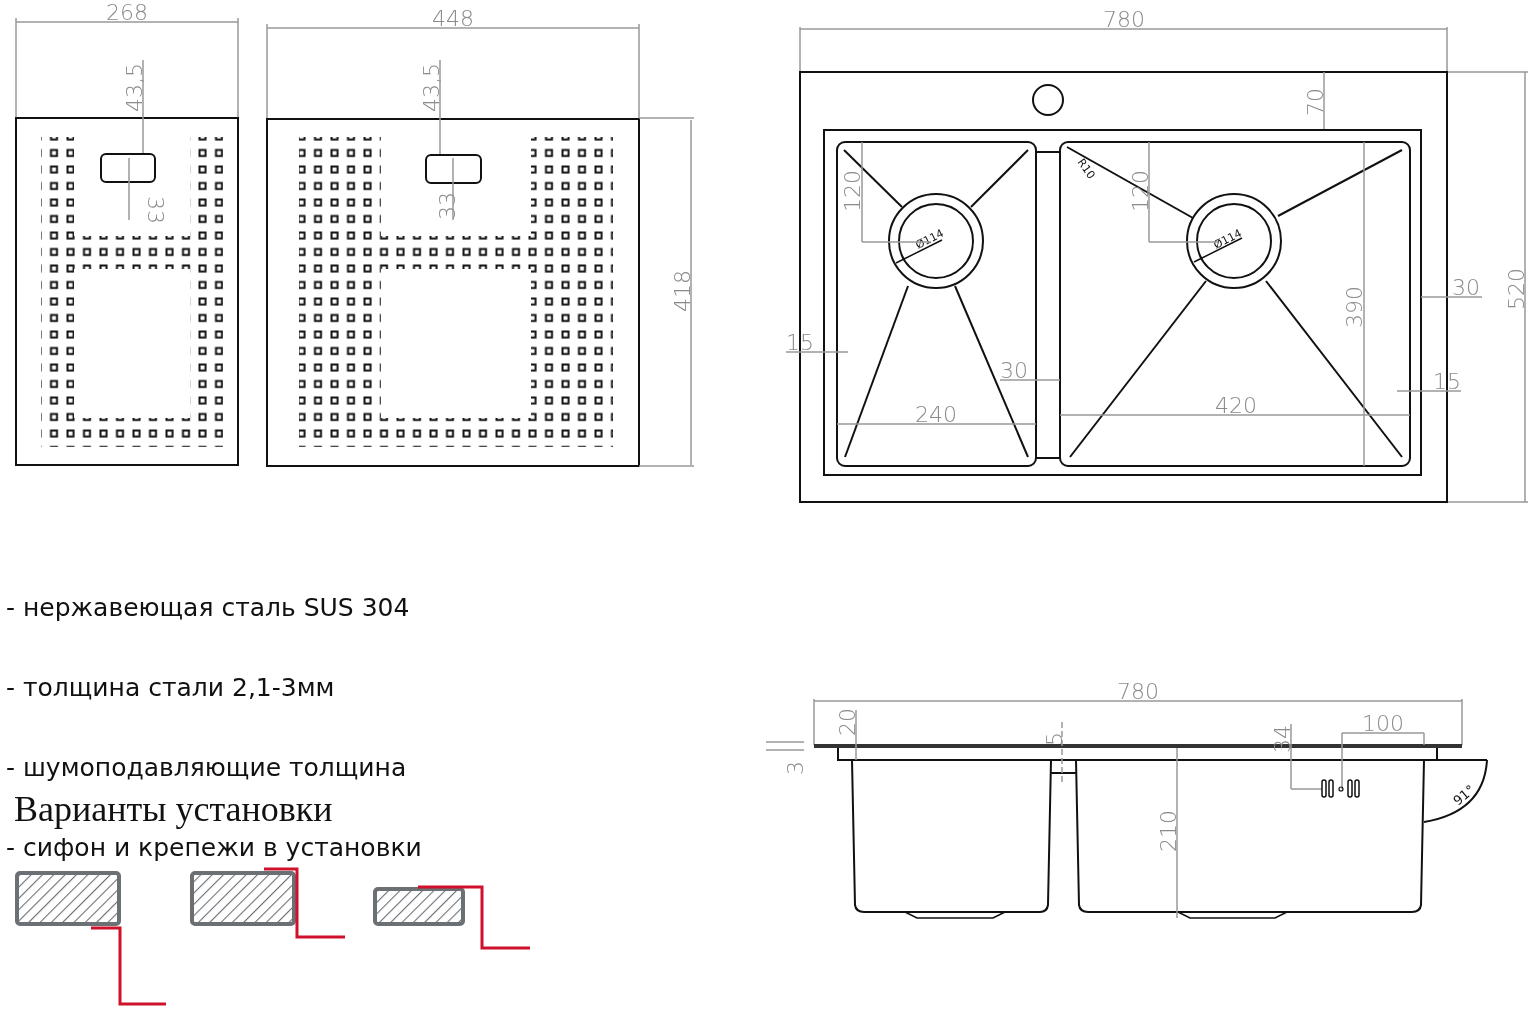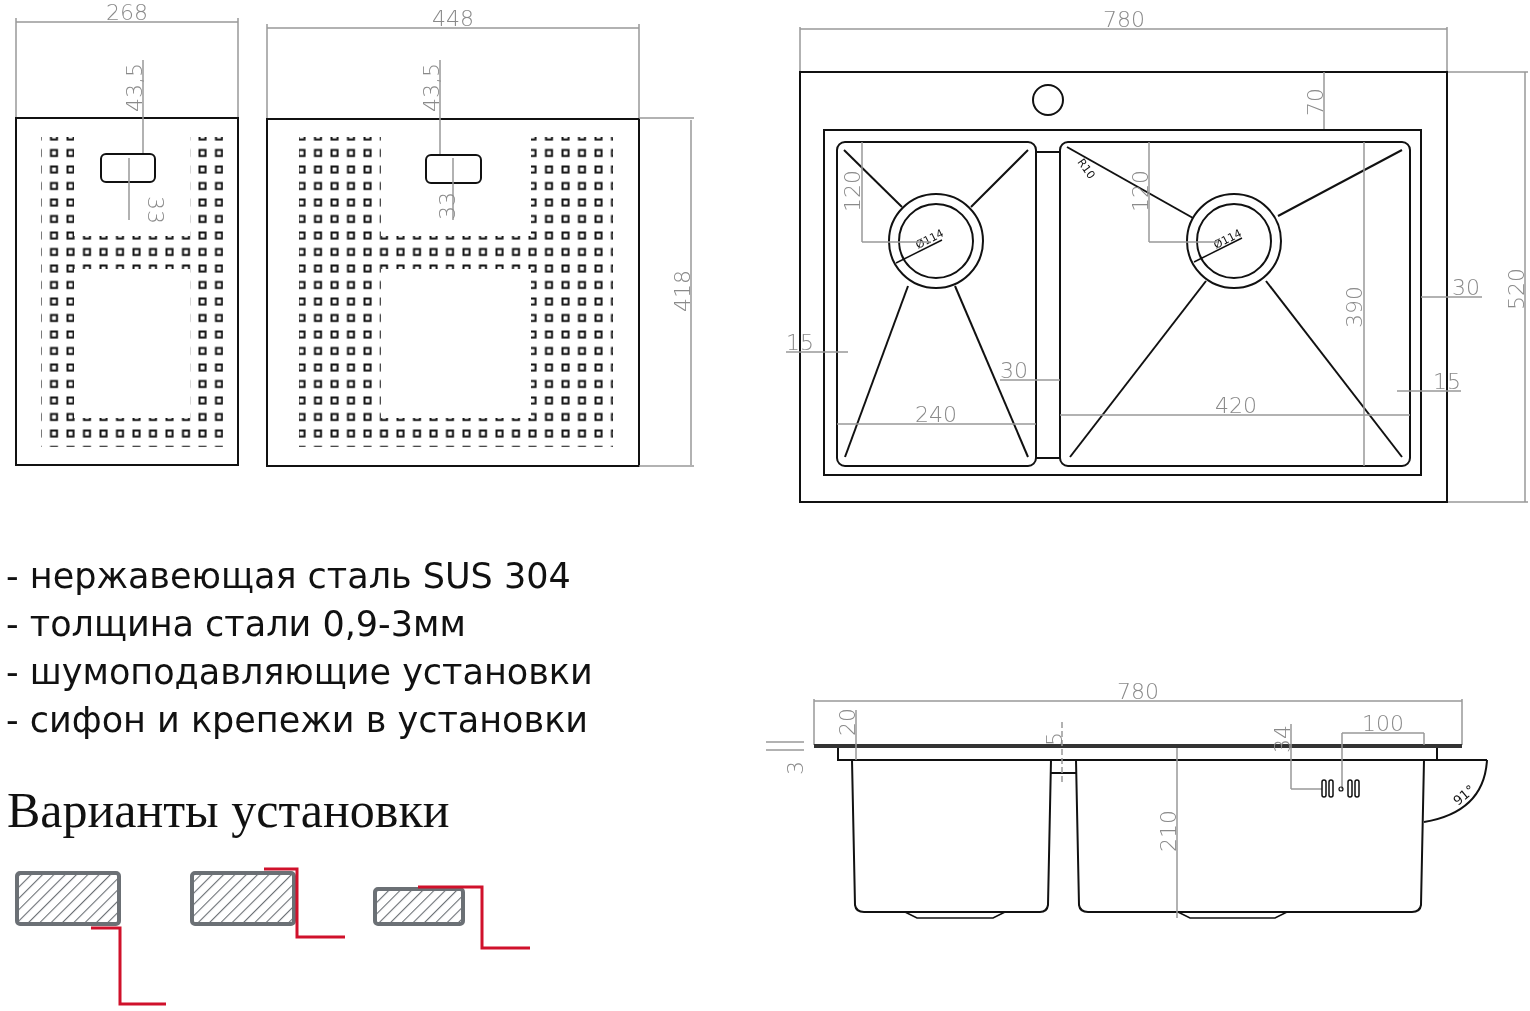--- a/index.html
+++ b/index.html
@@ -1,22 +1,22 @@
 <!DOCTYPE html>
 <html><head>
 <meta charset="utf-8">
 <style>
   html, body { margin: 0; padding: 0; background: #ffffff; }
   body { width: 1530px; height: 1011px; position: relative; overflow: hidden; font-family: "DejaVu Sans", sans-serif; }
   svg.drawing { position: absolute; left: 0; top: 0; }
   .dim-text { font-family: "DejaVu Sans", sans-serif; font-size: 22px; fill: #8a8a8a; font-weight: 300; }
   .dim-small { font-family: "DejaVu Sans", sans-serif; font-size: 11px; fill: #111; }
   .features { position: absolute; left: 6px; top: 552px; margin: 0; padding: 0; list-style: none; }
-  .features li { font-family: "DejaVu Sans", sans-serif; font-size: 35px; line-height: 48px; color: #111; white-space: nowrap; letter-spacing: 0px; }
-  .install-title { position: absolute; left: 4px; top: 778px; font-family: "Liberation Serif", "DejaVu Serif", serif; font-size: 50px; color: #111; white-space: nowrap; margin: 3px; font-weight: normal; }
+  .features li { font-family: "DejaVu Sans", sans-serif; font-size: 25px; line-height: 48px; color: #111; white-space: nowrap; letter-spacing: 0px; margin-top: 32px; }
+  .install-title { position: absolute; left: 4px; top: 778px; font-family: "Liberation Serif", "DejaVu Serif", serif; font-size: 36px; color: #111; white-space: nowrap; margin: 10px; font-weight: normal; }
 </style>
 </head>
 <body>
 
 <svg class="drawing" width="1530" height="1011" viewBox="0 0 1530 1011" xmlns="http://www.w3.org/2000/svg">
   <defs>
     <pattern id="holes-pattern" width="16.5" height="16.5" patternUnits="userSpaceOnUse">
       <rect x="1.5" y="1.5" width="6" height="6" fill="none" stroke="#111" stroke-width="2"></rect>
     </pattern>
     <pattern id="hatch" width="8" height="8" patternUnits="userSpaceOnUse" patternTransform="rotate(45)">
@@ -197,18 +197,18 @@
     <polyline points="264,869 297,869 297,937 345,937" fill="none" stroke="#d0112b" stroke-width="3"></polyline>
   </g>
   <g>
     <rect x="375" y="889" width="88" height="35" rx="3" fill="url(#hatch)" stroke="#6b7075" stroke-width="4"></rect>
     <polyline points="418,887 482,887 482,948 530,948" fill="none" stroke="#d0112b" stroke-width="3"></polyline>
   </g>
 </svg>
 
 <ul class="features">
   <li>- нержавеющая сталь SUS 304</li>
-  <li>- толщина стали 0,9-3мм</li>
-  <li>- шумоподавляющие установки</li>
+  <li>- толщина стали 2,1-3мм</li>
+  <li>- шумоподавляющие толщина</li>
   <li>- сифон и крепежи в установки</li>
 </ul>
 
 <h2 class="install-title">Варианты установки</h2>
 
 </body></html>

